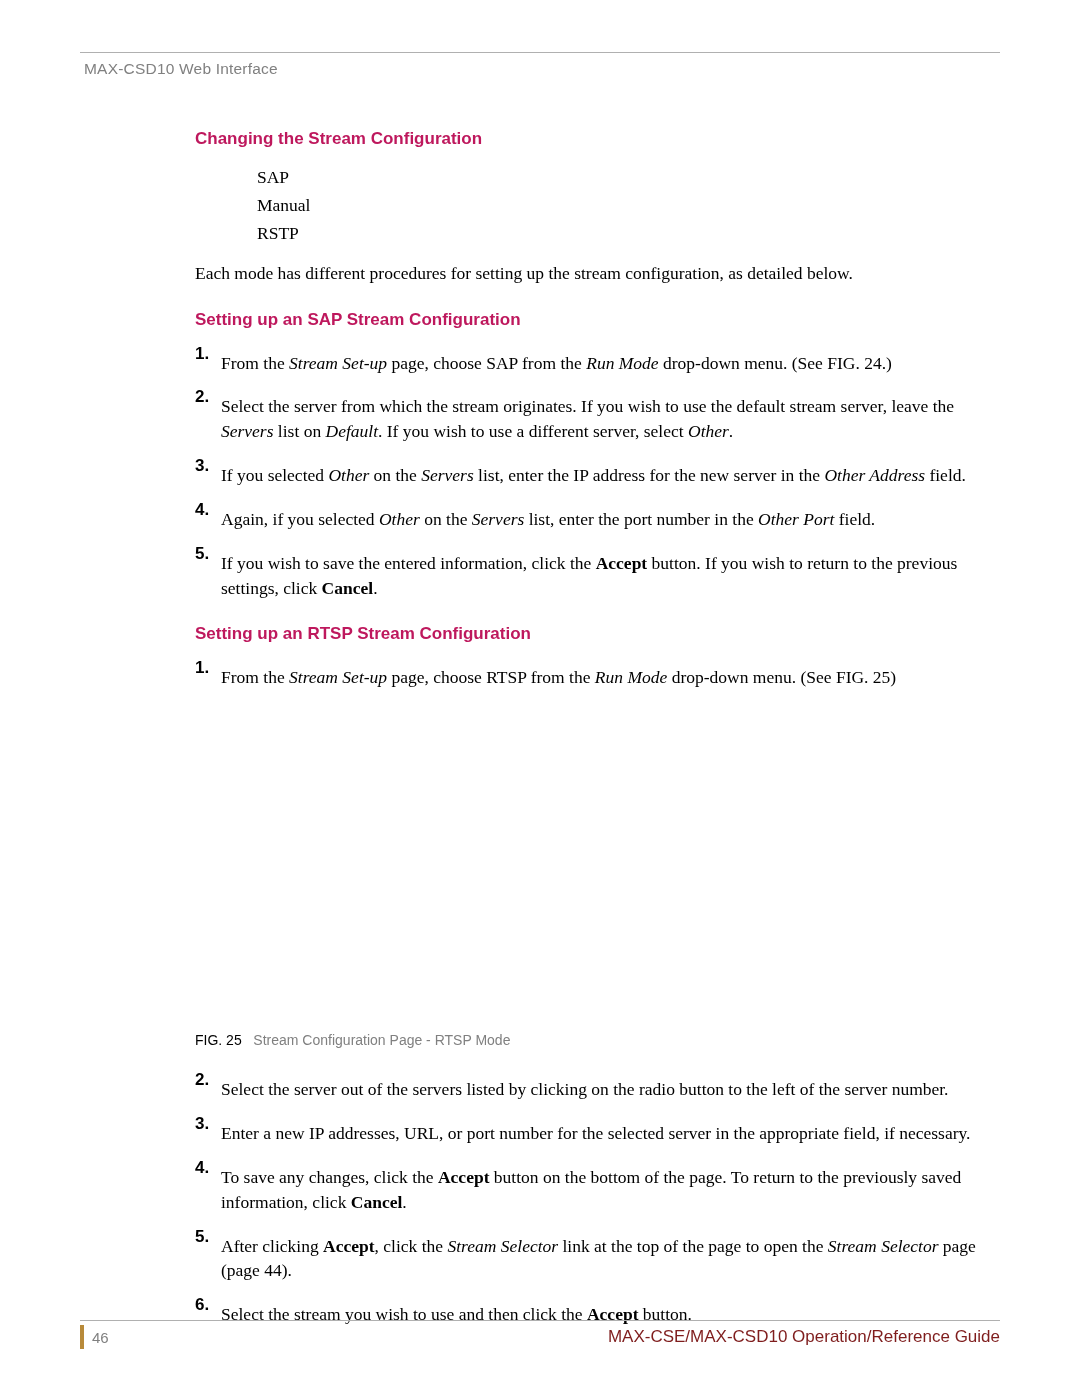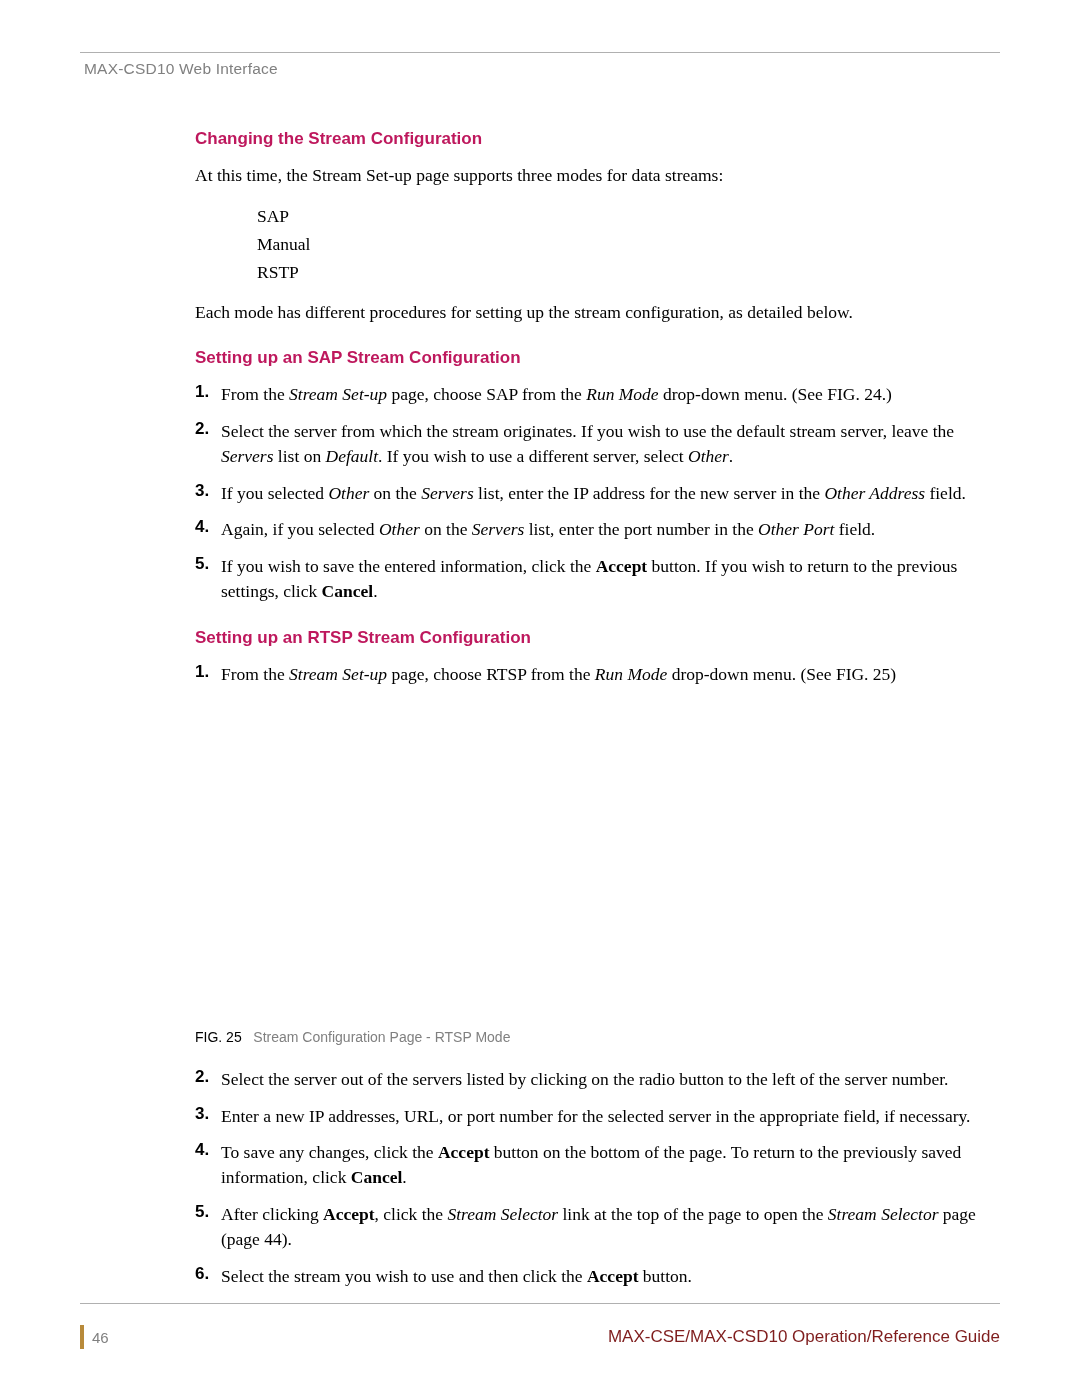--- a/index.html
+++ b/index.html
@@ -74,20 +74,21 @@
       font-size: 17px;
       width: 26px;
       flex-shrink: 0;
       color: #000;
     }
     ol.steps > li .step-text {
       font-family: Georgia, 'Times New Roman', serif;
       font-size: 17.5px;
       line-height: 1.42;
       color: #000;
+      margin-top: 7px;
     }
     .ital { font-style: italic; }
     .bold { font-weight: bold; font-family: Liberation Serif, serif; }
     .figure-placeholder {
       height: 330px;
     }
     .figure-caption {
       font-family: Arial, Helvetica, sans-serif;
       font-size: 14px;
       color: #808080;
@@ -101,21 +102,21 @@
       position: absolute;
       left: 80px;
       right: 80px;
       bottom: 48px;
     }
     .footer-line {
       border-top: 1px solid #b0b0b0;
       display: flex;
       justify-content: space-between;
       align-items: center;
-      padding-top: 21px;
+      padding-top: 4px;
     }
     .footer-pagenum {
       display: flex;
       align-items: center;
     }
     .footer-pagenum .bar {
       width: 4px;
       height: 24px;
       background: #b88a3a;
       margin-right: 8px;
@@ -135,21 +136,20 @@
 <body>
 
 <div class="page">
   <div class="header-area">
     <span class="header-text">MAX-CSD10 Web Interface</span>
   </div>
 
   <div class="content">
 
     <div class="section-heading">Changing the Stream Configuration</div>
-    <div class="body-text">At this time, the Stream Set-up page supports three modes for data streams:</div>
     <div class="mode-list">
       <div class="mode-item">SAP</div>
       <div class="mode-item">Manual</div>
       <div class="mode-item">RSTP</div>
     </div>
     <div class="body-text">Each mode has different procedures for setting up the stream configuration, as detailed below.</div>
 
     <div class="section-heading">Setting up an SAP Stream Configuration</div>
     <ol class="steps" id="steps-s2">
         <li>

